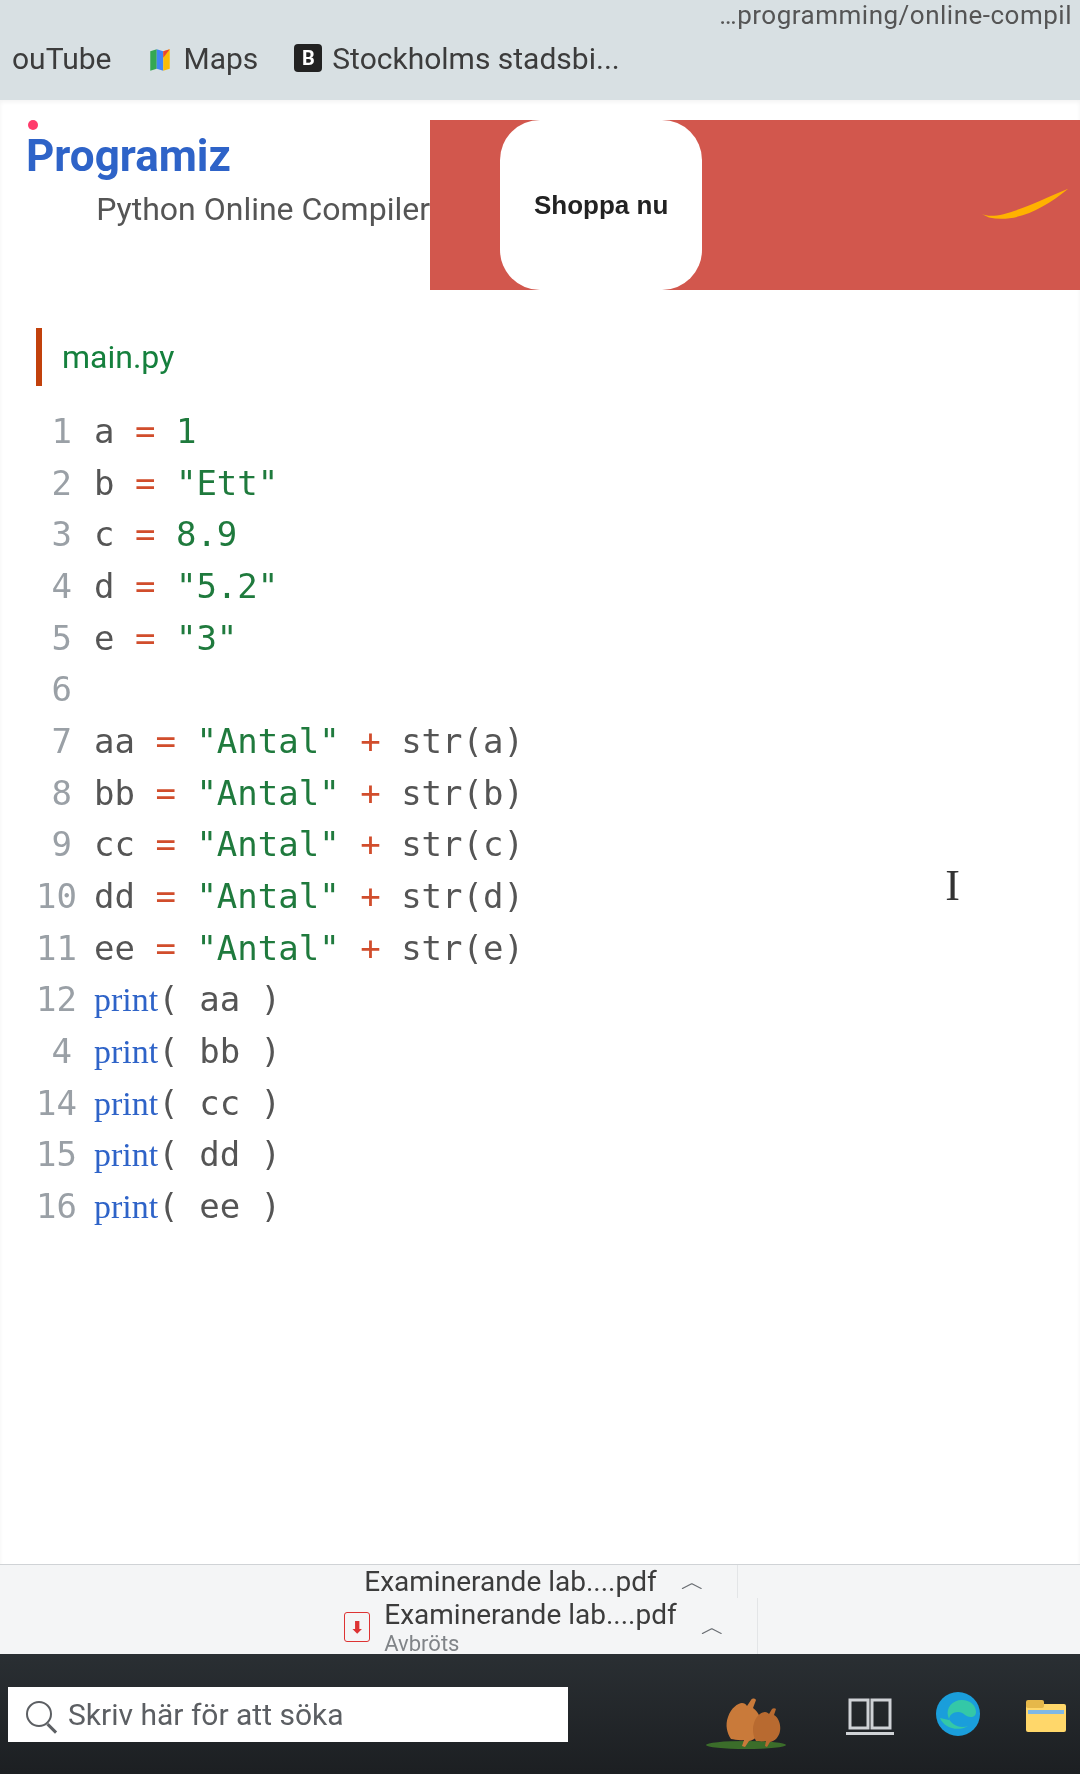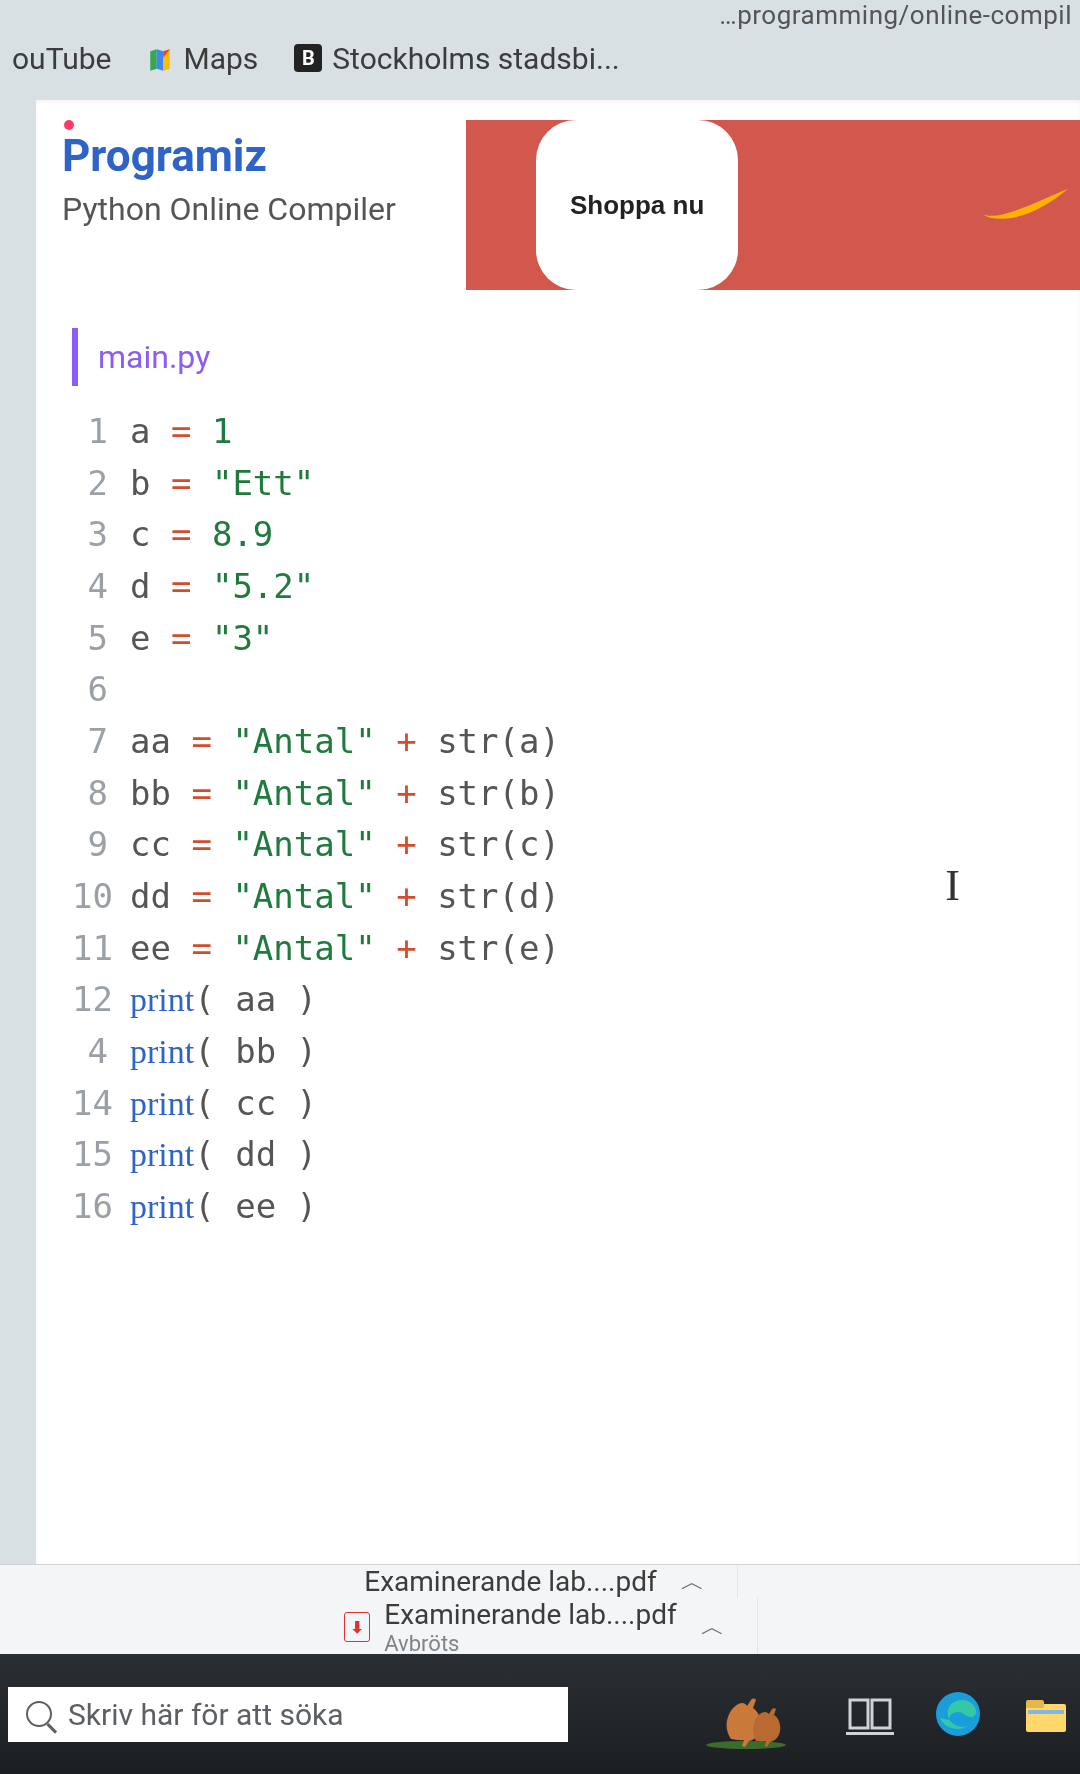--- a/index.html
+++ b/index.html
@@ -47,21 +47,20 @@
     font-weight:700; font-size:20px; display:flex; align-items:center;
     justify-content:center; border-radius:4px;
   }
 
   
   .page {
     position: absolute;
     top: 100px; left: 0; right: 0; bottom: 200px;
     background: #fff;
     box-shadow: inset 0 2px 4px rgba(0,0,0,0.05);
-    margin-left: 36px;
   }
 
   
   .header {
     display: flex;
     height: 210px;
     align-items: stretch;
   }
   .brand {
     flex: 0 0 430px;
@@ -82,20 +81,21 @@
     top:-10px; left:2px;
     width:10px; height:10px;
     border-radius:50%;
     background:#ff3b6b;
   }
   .subtitle {
     font-size: 32px;
     color: #555;
     margin-top: 8px;
     font-weight: 400;
+    text-align: right;
   }
 
   .ad {
     flex: 1;
     background: #d2574d;
     margin: 20px 0 20px 0;
     display: flex;
     padding-left: 70px;
     position: relative;
     overflow: hidden;
@@ -117,24 +117,24 @@
     width: 90px; height: 50px;
   }
   .swoosh svg { width:100%; height:100%; fill:#ffb200; }
 
   
   .editor-wrap {
     padding: 18px 0 0 36px;
   }
   .tab-active {
     display:inline-block;
-    border-left: 6px solid #8b5cf6;
+    border-left: 6px solid #c2410c;
     padding: 10px 20px 10px 20px;
     font-size: 32px;
-    color: #8b5cf6;
+    color: #15803d;
     background:#fff;
   }
 
   .code {
     margin-top: 20px;
     font-family: "Consolas", "Menlo", monospace;
     font-size: 34px;
     line-height: 1.52;
     color: #555;
   }

